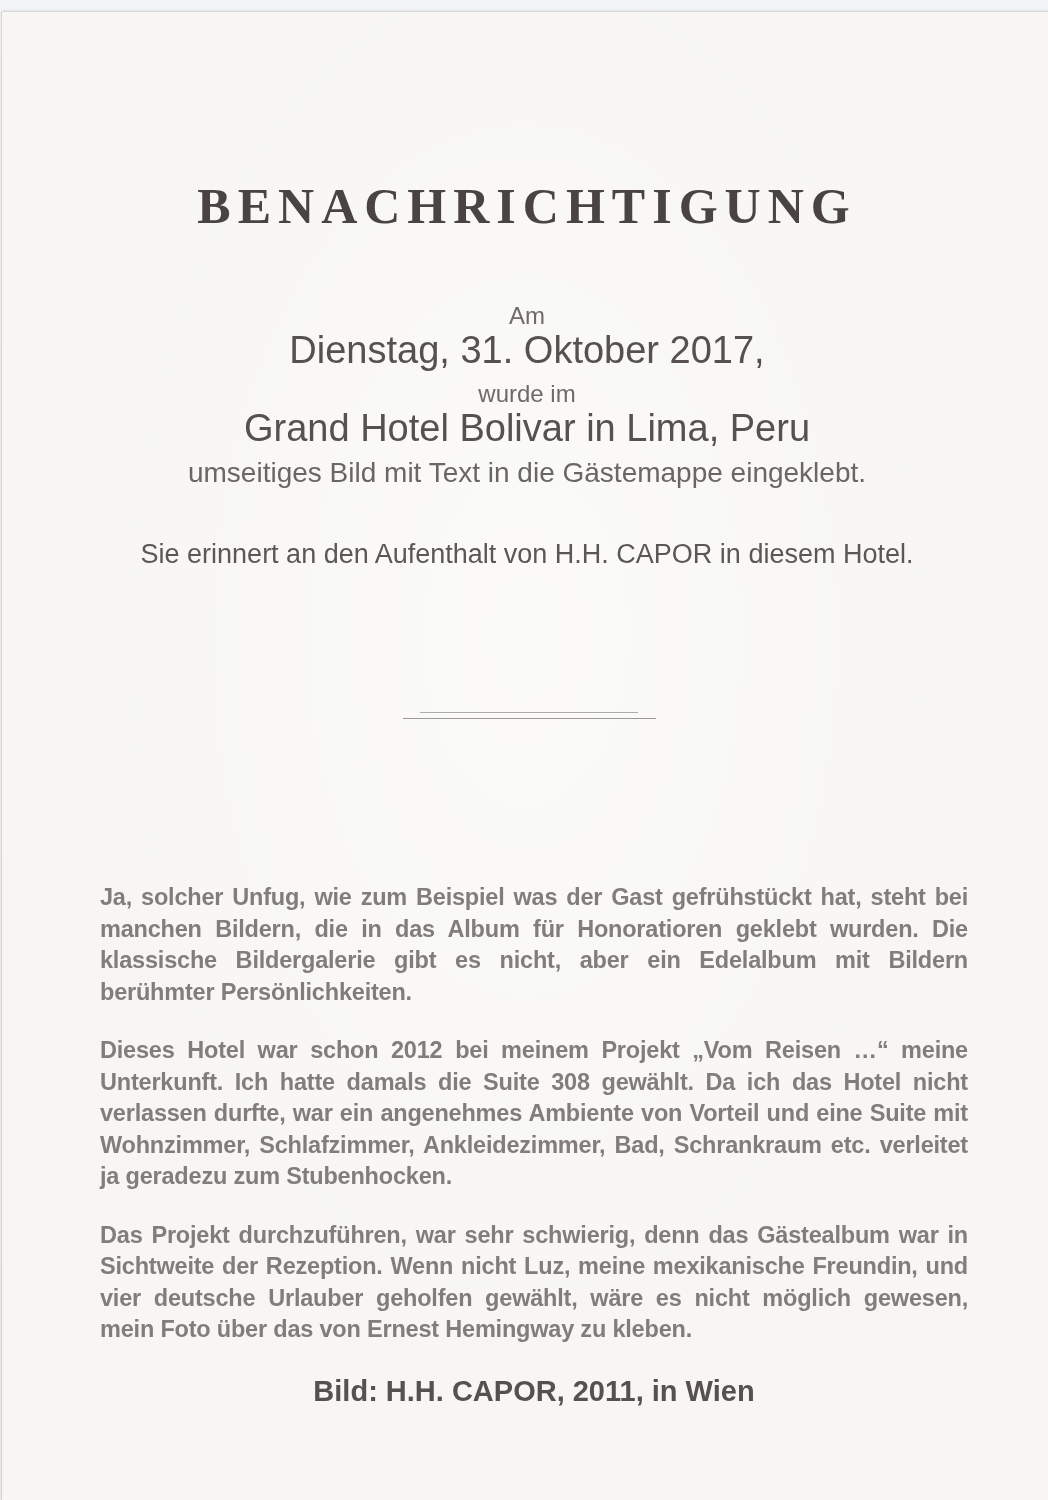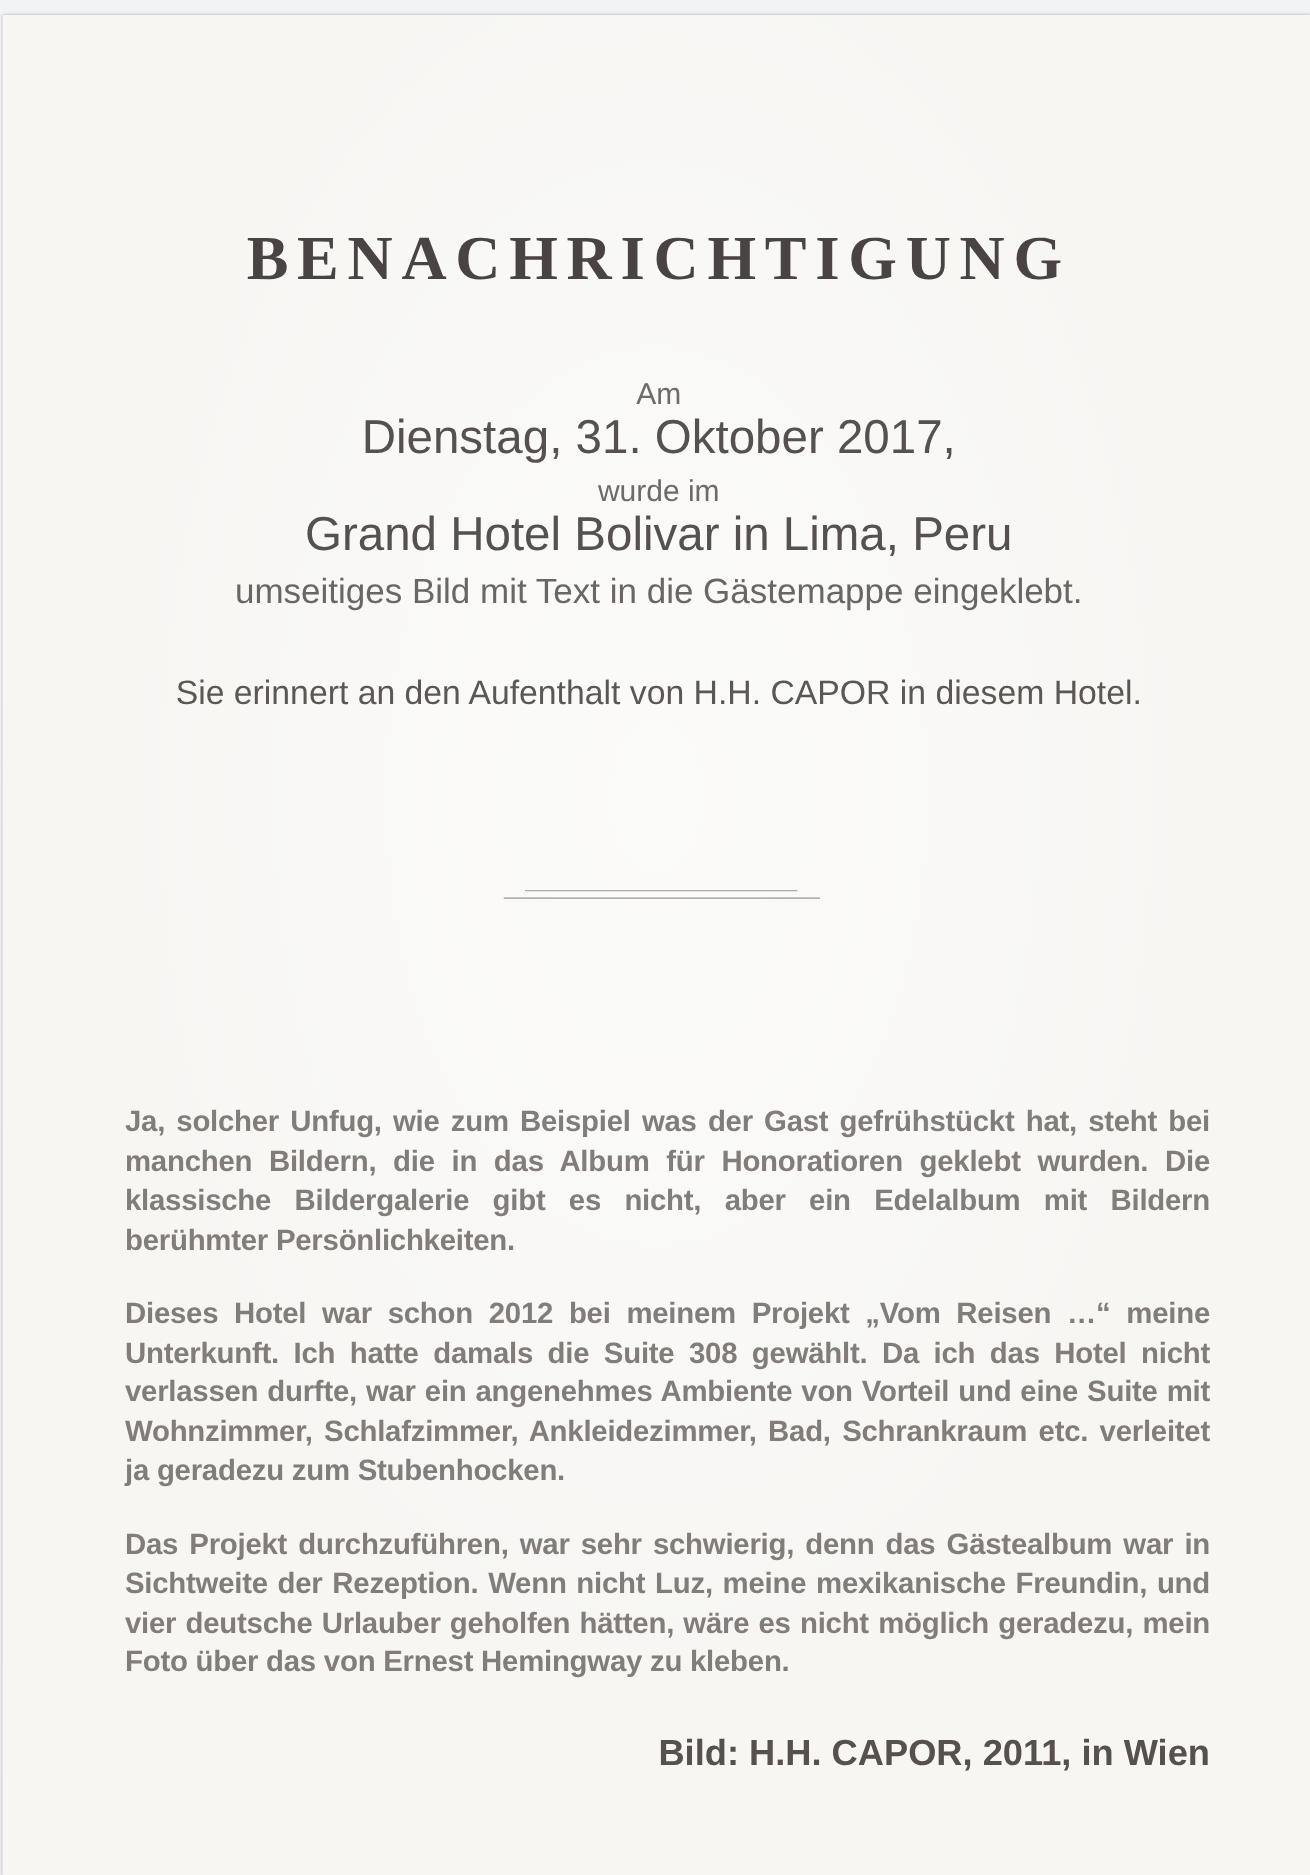--- a/index.html
+++ b/index.html
@@ -53,25 +53,25 @@
     font-size:23.5px;line-height:31.5px;
     letter-spacing:-0.2px;
     font-weight:bold;
   }
   .bodytext p{
     margin:0 0 27px 0;
     text-align:justify;
     text-align-last:left;
   }
   .caption{
-    margin-top:40px;
+    margin-top:28px;
     font-size:29px;line-height:34px;
     color:#56504e;
     letter-spacing:0;
-    text-align:right;
+    text-align:center;
   }
 </style>
 </head>
 <body>
 
 <div class="stage">
   <div class="paper"></div>
   <div class="content">
 
     <div class="cline title">BENACHRICHTIGUNG</div>
@@ -82,18 +82,18 @@
     <div class="cline big-line hotel">Grand Hotel Bolivar in Lima, Peru</div>
     <div class="cline mid-line ums">umseitiges Bild mit Text in die Gästemappe eingeklebt.</div>
     <div class="cline reminder rem">Sie erinnert an den Aufenthalt von H.H. CAPOR in diesem Hotel.</div>
 
     <div class="rule rule-top"></div>
     <div class="rule rule-bottom"></div>
 
     <div class="bodytext">
       <p>Ja, solcher Unfug, wie zum Beispiel was der Gast gefrühstückt hat, steht bei manchen Bildern, die in das Album für Honoratioren geklebt wurden. Die klassische Bildergalerie gibt es nicht, aber ein Edelalbum mit Bildern berühmter Persönlichkeiten.</p>
       <p>Dieses Hotel war schon 2012 bei meinem Projekt „Vom Reisen …“ meine Unterkunft. Ich hatte damals die Suite 308 gewählt. Da ich das Hotel nicht verlassen durfte, war ein angenehmes Ambiente von Vorteil und eine Suite mit Wohnzimmer, Schlafzimmer, Ankleidezimmer, Bad, Schrankraum etc. verleitet ja geradezu zum Stubenhocken.</p>
-      <p>Das Projekt durchzuführen, war sehr schwierig, denn das Gästealbum war in Sichtweite der Rezeption. Wenn nicht Luz, meine mexikanische Freundin, und vier deutsche Urlauber geholfen hätten, wäre es nicht möglich geradezu, mein Foto über das von Ernest Hemingway zu kleben.</p>
+      <p>Das Projekt durchzuführen, war sehr schwierig, denn das Gästealbum war in Sichtweite der Rezeption. Wenn nicht Luz, meine mexikanische Freundin, und vier deutsche Urlauber geholfen gewählt, wäre es nicht möglich gewesen, mein Foto über das von Ernest Hemingway zu kleben.</p>
       <div class="caption">Bild: H.H. CAPOR, 2011, in Wien</div>
     </div>
 
   </div>
 </div>
 
 </body></html>

